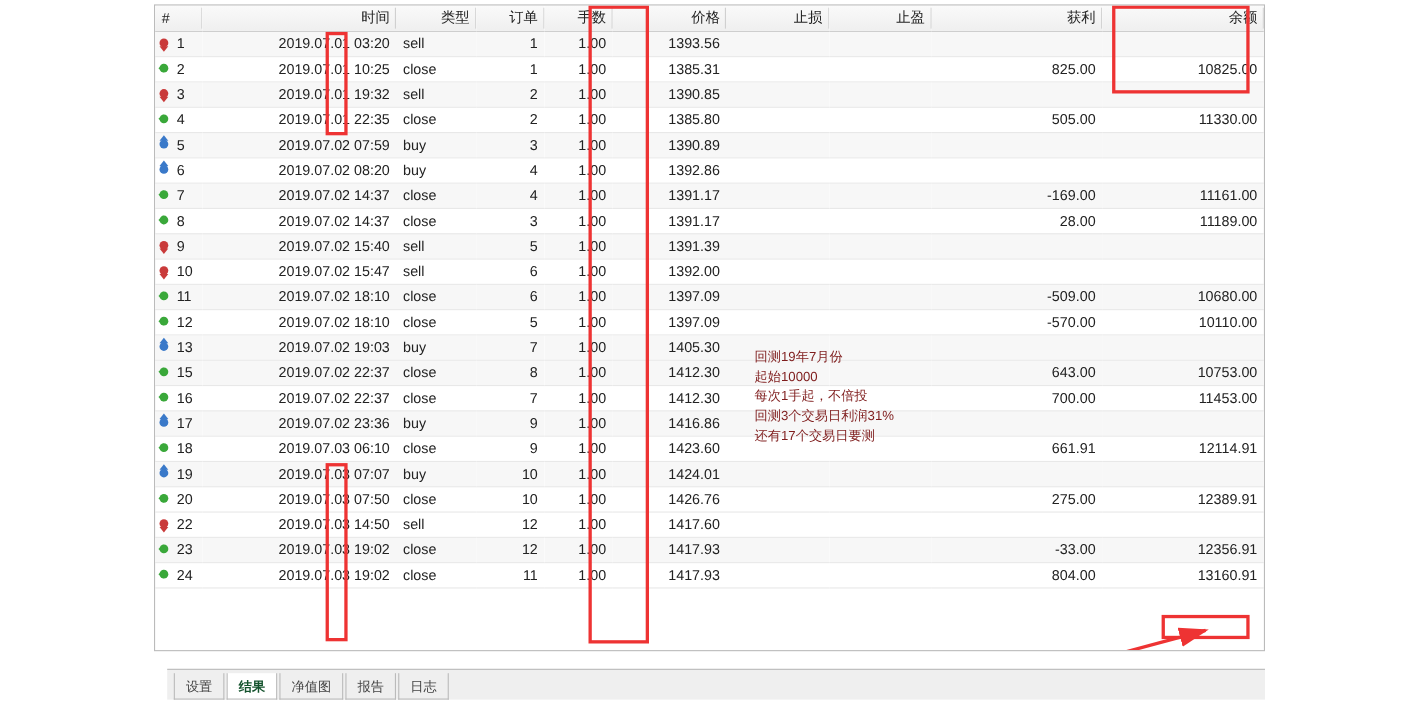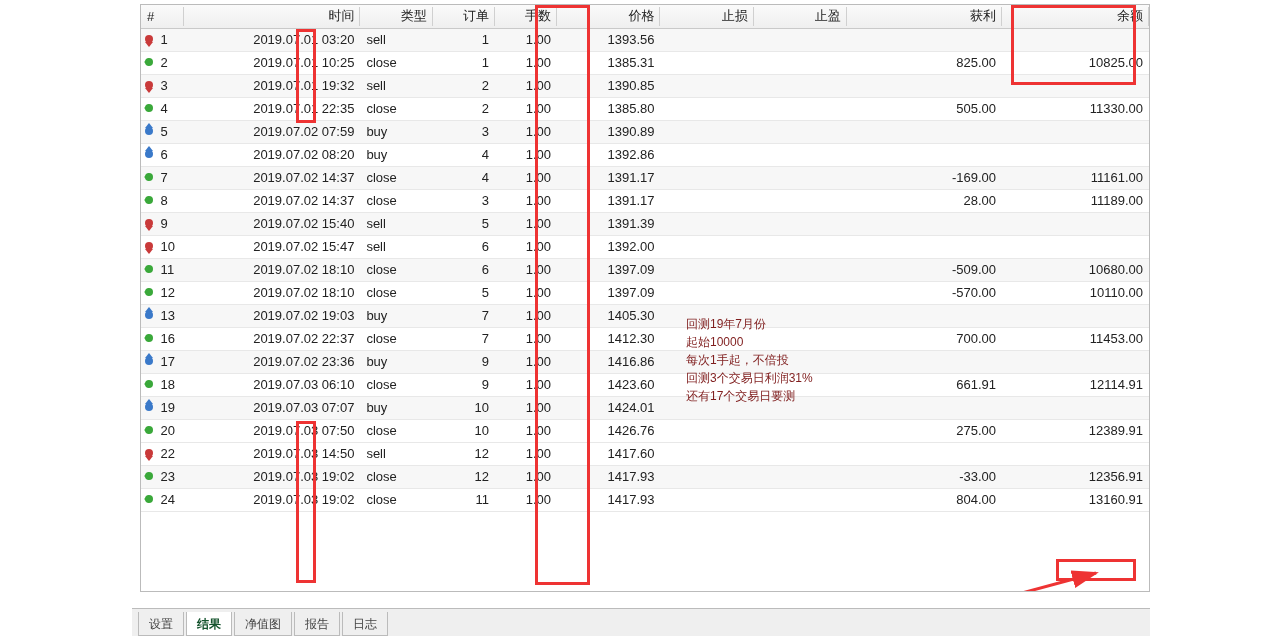--- a/index.html
+++ b/index.html
@@ -124,21 +124,21 @@
 
   
   .arrow {
     position:absolute;
     pointer-events:none;
   }
 
   
   .tabbar {
     position: absolute;
-    left: 132px; right: 130px;
+    left: 152px; right: 130px;
     bottom: 4px;
     height: 28px;
     border-top: 1px solid #bbb;
     background: #efefef;
     display: flex;
     align-items: flex-end;
     padding-left: 6px;
     text-align: center;
   }
   .tab {
@@ -338,20 +338,32 @@
             <td>2019.07.02 19:03</td>
             <td class="c-type">buy</td>
             <td>7</td>
             <td>1.00</td>
             <td>1405.30</td>
             <td></td>
             <td></td>
             <td></td>
             <td></td>
           </tr>
+          <tr class="alt">
+            <td class="c-idx"><span class="icon close"></span> 15</td>
+            <td>2019.07.02 22:37</td>
+            <td class="c-type">close</td>
+            <td>8</td>
+            <td>1.00</td>
+            <td>1412.30</td>
+            <td></td>
+            <td></td>
+            <td>643.00</td>
+            <td>10753.00</td>
+          </tr>
           <tr>
             <td class="c-idx"><span class="icon close"></span> 16</td>
             <td>2019.07.02 22:37</td>
             <td class="c-type">close</td>
             <td>7</td>
             <td>1.00</td>
             <td>1412.30</td>
             <td></td>
             <td></td>
             <td>700.00</td>

